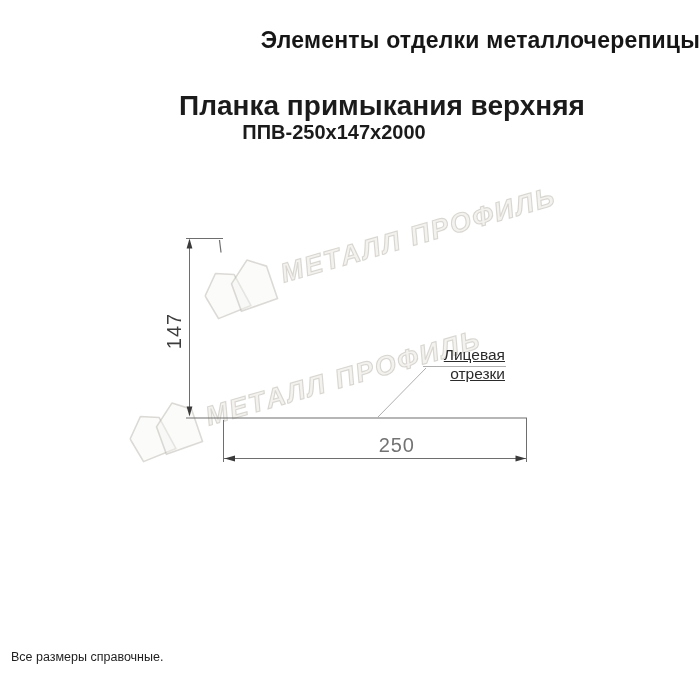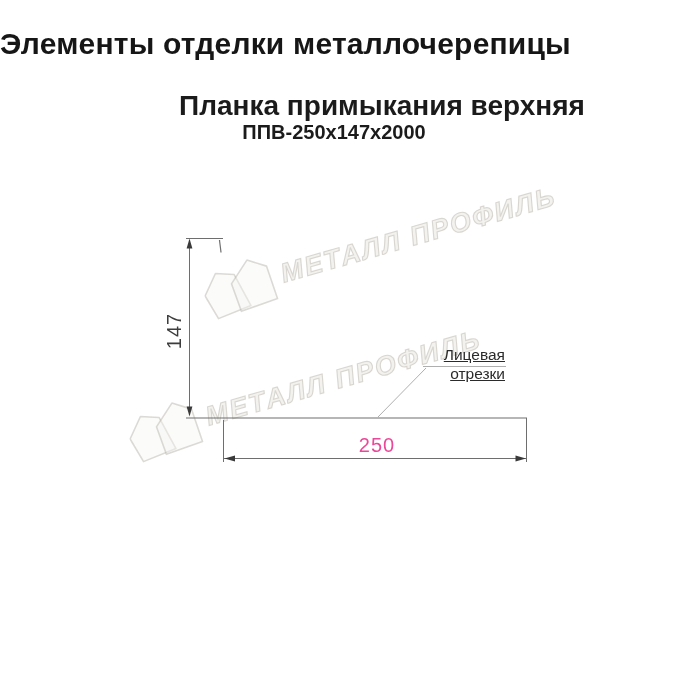--- a/index.html
+++ b/index.html
@@ -1,22 +1,22 @@
 <!DOCTYPE html>
 <html><head>
 <meta charset="utf-8">
 <style>
   html,body{margin:0;padding:0;background:#ffffff;}
   .canvas{
     position:relative;width:700px;height:700px;background:#ffffff;overflow:hidden;
     font-family:"Liberation Sans","DejaVu Sans",sans-serif;color:#1c1c1c;
   }
   .title{
-    position:absolute;left:0;top:27px;width:700px;text-align:left;
-    font-size:30px;font-weight:700;color:#161616;letter-spacing:.2px;
+    position:absolute;left:0;top:27px;width:700px;text-align:right;
+    font-size:23px;font-weight:700;color:#161616;letter-spacing:.2px;
   }
   .subtitle{
     position:absolute;left:0;top:90px;width:700px;text-align:center;
     font-size:28px;font-weight:700;color:#1b1b1b;margin-left:32px;
   }
   .model{
     position:absolute;left:0;top:121px;width:668px;text-align:center;
     font-size:20px;font-weight:700;color:#1b1b1b;
   }
   
@@ -34,22 +34,22 @@
   }
   
   .drawing{position:absolute;left:0;top:0;width:700px;height:700px;}
   
   .dim-height{
     position:absolute;left:155px;top:319px;width:40px;height:24px;
     transform:rotate(-90deg);text-align:center;
     font-size:20px;color:#3d3d3d;letter-spacing:1px;
   }
   .dim-width{
-    position:absolute;left:339px;top:434px;width:76px;text-align:center;
-    font-size:20px;color:#ec4899;letter-spacing:1px;
+    position:absolute;left:339px;top:434px;width:76px;text-align:right;
+    font-size:20px;color:#737373;letter-spacing:1px;
   }
   .face-label{
     position:absolute;left:421px;top:346px;width:84px;text-align:right;
     font-size:15.5px;line-height:18.5px;color:#2b2b2b;text-decoration:underline;
   }
   .footer{
     position:absolute;left:11px;top:649px;width:600px;
     font-size:12.5px;line-height:17.5px;color:#1f1f1f;
   }
 </style>
@@ -112,15 +112,16 @@
 
   <div class="dim-height">147</div>
   <div class="dim-width">250</div>
 
   <div class="face-label">
     <div>Лицевая</div>
     <div>отрезки</div>
   </div>
 
   <div class="footer">
+    <div>Все размеры справочные.</div>
   </div>
 
 </div>
 
 </body></html>

